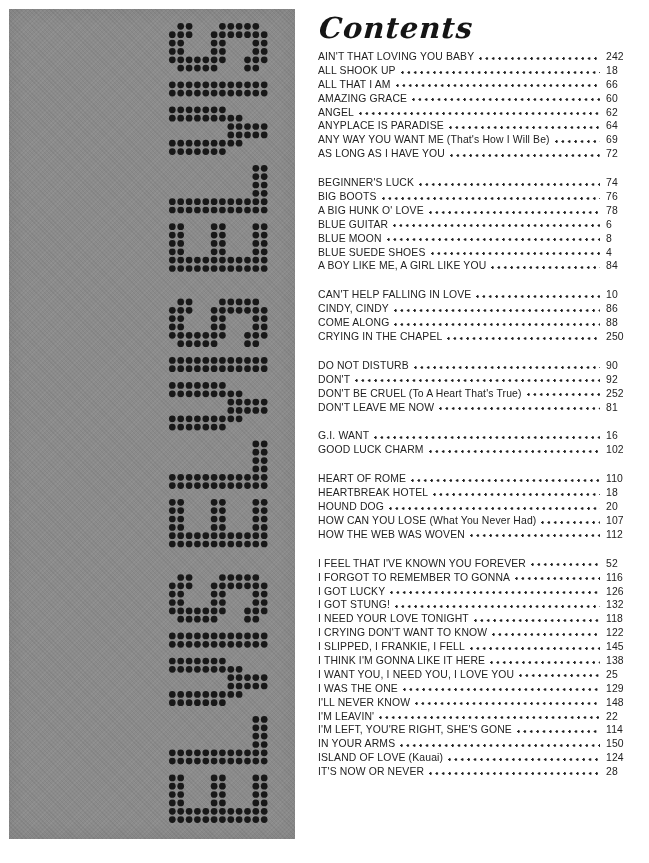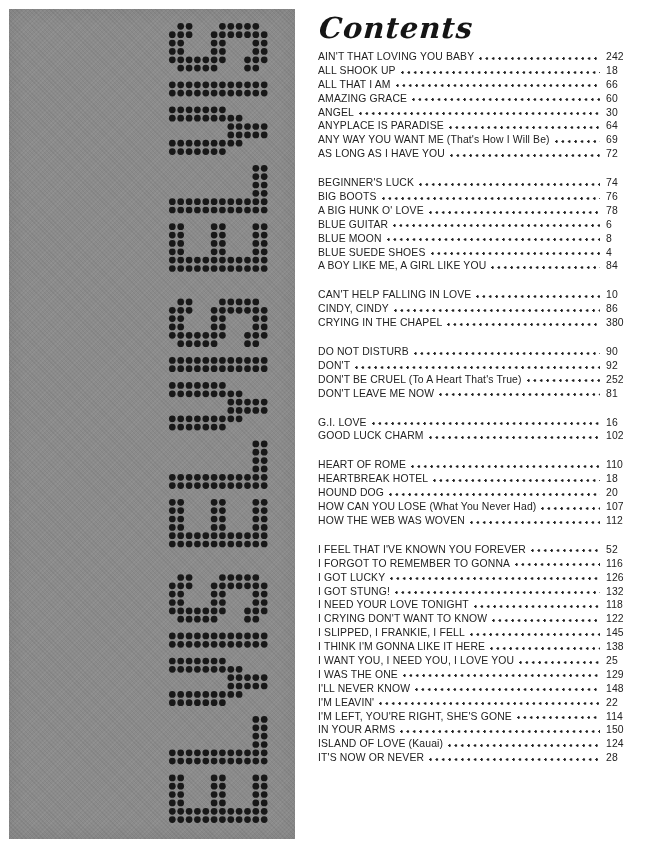--- a/index.html
+++ b/index.html
@@ -642,21 +642,21 @@
           <span class="page-num">66</span>
         </div>
         <div class="toc-row">
           <span class="song-title">AMAZING GRACE</span>
           <span class="dot-leader"></span>
           <span class="page-num">60</span>
         </div>
         <div class="toc-row">
           <span class="song-title">ANGEL</span>
           <span class="dot-leader"></span>
-          <span class="page-num">30</span>
+          <span class="page-num">62</span>
         </div>
         <div class="toc-row">
           <span class="song-title">ANYPLACE IS PARADISE</span>
           <span class="dot-leader"></span>
           <span class="page-num">64</span>
         </div>
         <div class="toc-row">
           <span class="song-title">ANY WAY YOU WANT ME (That's How I Will Be)</span>
           <span class="dot-leader"></span>
           <span class="page-num">69</span>
@@ -709,23 +709,28 @@
           <span class="song-title">CAN'T HELP FALLING IN LOVE</span>
           <span class="dot-leader"></span>
           <span class="page-num">10</span>
         </div>
         <div class="toc-row">
           <span class="song-title">CINDY, CINDY</span>
           <span class="dot-leader"></span>
           <span class="page-num">86</span>
         </div>
         <div class="toc-row">
+          <span class="song-title">COME ALONG</span>
+          <span class="dot-leader"></span>
+          <span class="page-num">88</span>
+        </div>
+        <div class="toc-row">
           <span class="song-title">CRYING IN THE CHAPEL</span>
           <span class="dot-leader"></span>
-          <span class="page-num">380</span>
+          <span class="page-num">250</span>
         </div>
       </div>
       <div class="toc-group">
         <div class="toc-row">
           <span class="song-title">DO NOT DISTURB</span>
           <span class="dot-leader"></span>
           <span class="page-num">90</span>
         </div>
         <div class="toc-row">
           <span class="song-title">DON'T</span>
@@ -738,21 +743,21 @@
           <span class="page-num">252</span>
         </div>
         <div class="toc-row">
           <span class="song-title">DON'T LEAVE ME NOW</span>
           <span class="dot-leader"></span>
           <span class="page-num">81</span>
         </div>
       </div>
       <div class="toc-group">
         <div class="toc-row">
-          <span class="song-title">G.I. LOVE</span>
+          <span class="song-title">G.I. WANT</span>
           <span class="dot-leader"></span>
           <span class="page-num">16</span>
         </div>
         <div class="toc-row">
           <span class="song-title">GOOD LUCK CHARM</span>
           <span class="dot-leader"></span>
           <span class="page-num">102</span>
         </div>
       </div>
       <div class="toc-group">

